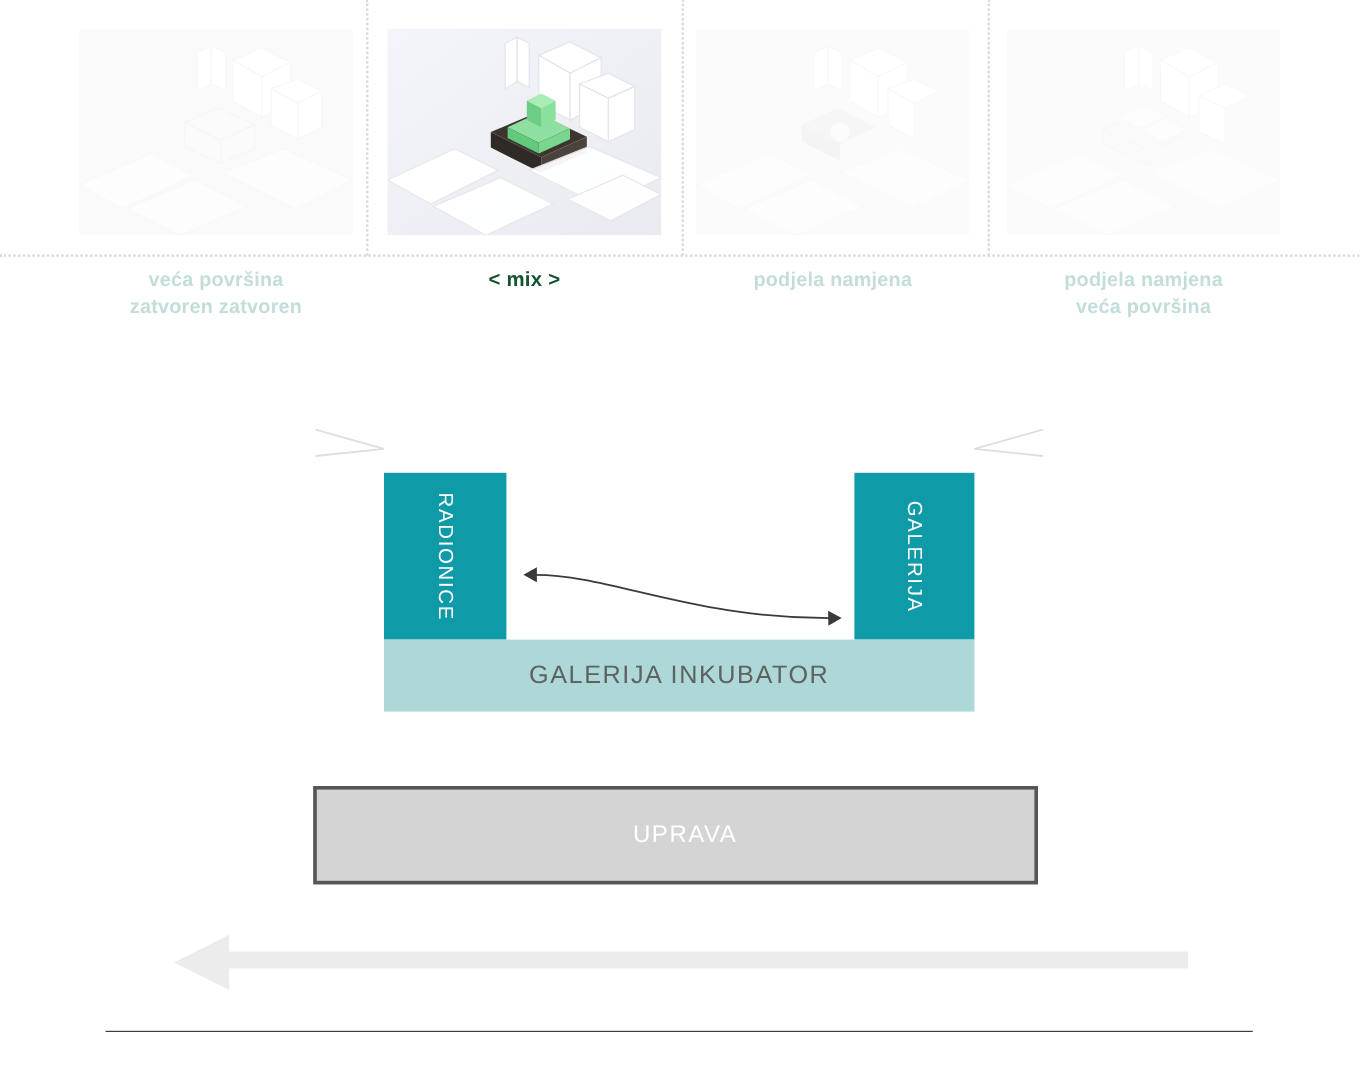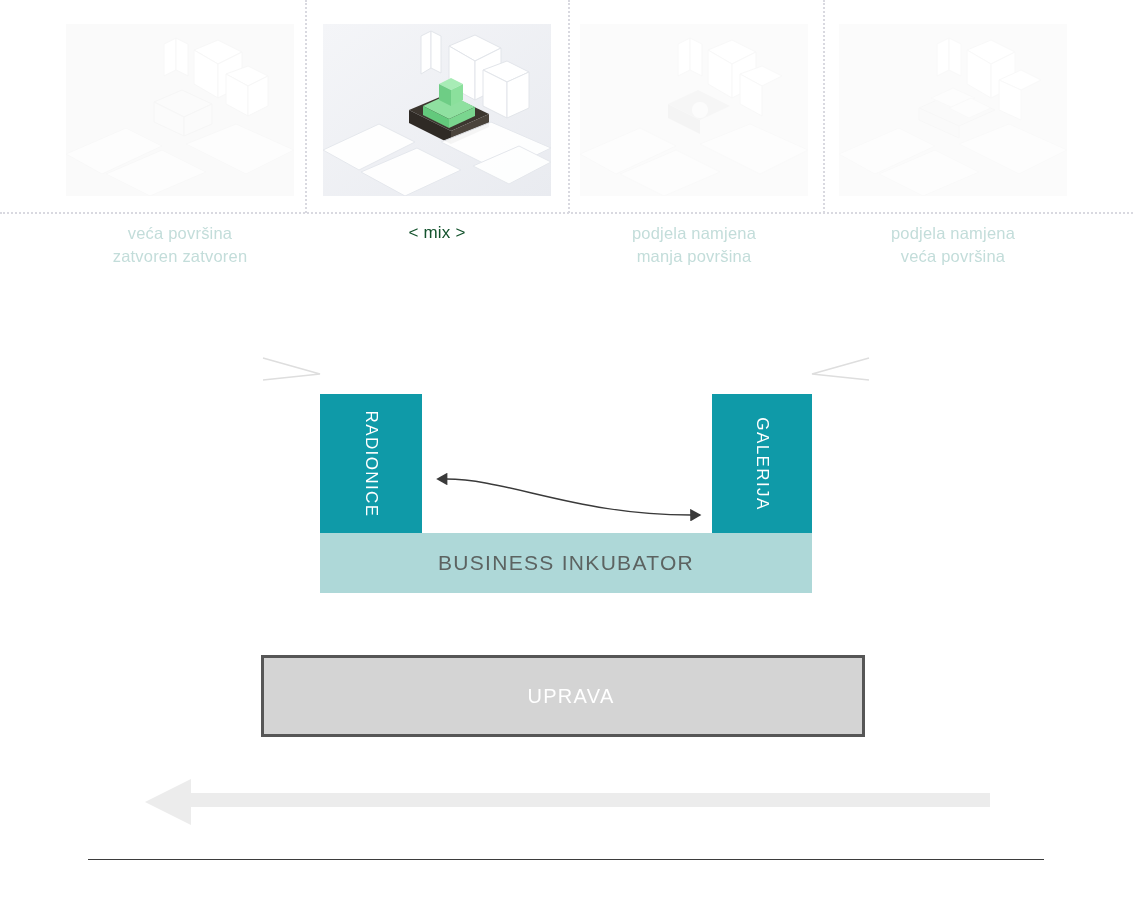--- a/index.html
+++ b/index.html
@@ -27,21 +27,21 @@
     background:#f0f0f0;overflow:hidden;
   }
   .thumb svg{display:block;width:228px;height:172px;}
   .thumb.faded{opacity:.30;}
   .thumb.faded2{opacity:.26;}
   .thumb.faded3{opacity:.24;}
 
   .caption{
     position:absolute;top:222px;width:228px;
     text-align:center;font-size:16.5px;line-height:22.5px;
-    color:#c3ddda;font-weight:400;letter-spacing:.2px;
+    color:#c3ddda;font-weight:700;letter-spacing:.2px;
   }
   .caption.active{color:#14532d;font-size:17px;}
 
   
   .chev{position:absolute;}
   .chev svg{display:block;}
 
   .blk{
     position:absolute;
     background:#0f9aa8;
@@ -209,21 +209,20 @@
 
   <div class="caption" style="left:66px;">
     <div>veća površina</div>
     <div>zatvoren zatvoren</div>
   </div>
   <div class="caption active" style="left:323px;">
     <div>&lt; mix &gt;</div>
   </div>
   <div class="caption" style="left:580px;">
     <div>podjela namjena</div>
-    <div>manja površina</div>
   </div>
   <div class="caption" style="left:839px;">
     <div>podjela namjena</div>
     <div>veća površina</div>
   </div>
 
   <div class="chev" style="left:262px;top:352px;">
     <svg width="62" height="32" viewBox="0 0 62 32">
       <polyline points="1,6 58,22 1,28" fill="none" stroke="#dedede" stroke-width="1.5"></polyline>
     </svg>
@@ -236,21 +235,21 @@
 
   <div class="blk" style="left:320px;top:394px;width:102px;height:139px;">
     <span>RADIONICE</span>
   </div>
 
   <div class="blk" style="left:712px;top:394px;width:100px;height:139px;">
     <span>GALERIJA</span>
   </div>
 
   <div class="basebar" style="left:320px;top:533px;width:492px;height:60px;">
-    <span>BUSINESS INKUBATOR</span>
+    <span>GALERIJA INKUBATOR</span>
   </div>
 
   <div class="curvewrap">
     <svg width="300" height="80" viewBox="0 0 300 80">
       <defs>
         <marker id="hL" markerWidth="9" markerHeight="9" refX="7" refY="4.5" orient="auto">
           <path d="M8,0 L0,4.5 L8,9 z" fill="#3a3a3a"></path>
         </marker>
         <marker id="hR" markerWidth="9" markerHeight="9" refX="7" refY="4.5" orient="auto">
           <path d="M0,0 L8,4.5 L0,9 z" fill="#3a3a3a"></path>

